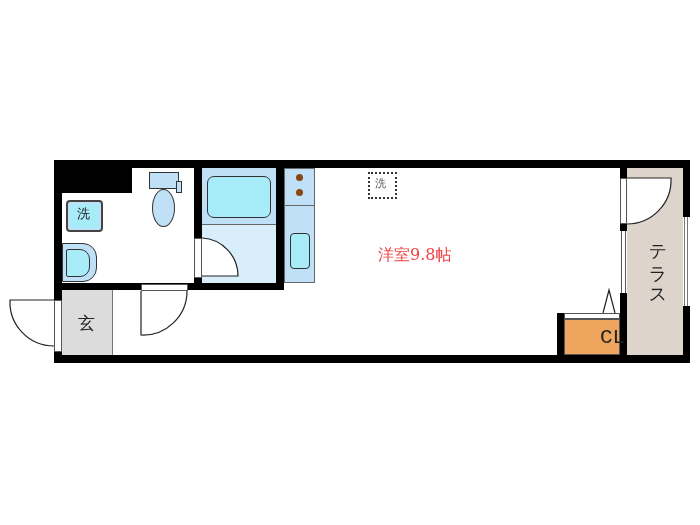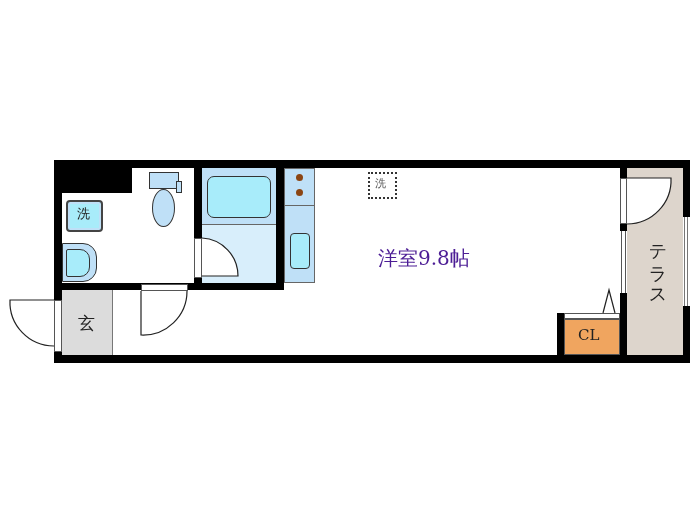--- a/index.html
+++ b/index.html
@@ -47,21 +47,21 @@
 
   <div class="abs" style="left:284px;top:168px;width:31px;height:115px;background:#bfe0f7;border:1px solid #666;"></div>
   <div class="abs" style="left:284px;top:205px;width:31px;height:1px;background:#666;"></div>
   <div class="abs" style="left:296px;top:174px;width:7px;height:7px;border-radius:50%;background:#8b4513;"></div>
   <div class="abs" style="left:296px;top:189px;width:7px;height:7px;border-radius:50%;background:#8b4513;"></div>
   <div class="abs" style="left:290px;top:233px;width:20px;height:36px;background:#a8ecfa;border:1.5px solid #333;border-radius:4px;"></div>
 
   <div class="abs" style="left:368px;top:172px;width:29px;height:27px;border:2px dotted #333;"></div>
   <span class="txt" style="left:375px;top:176px;font-size:11px;color:#555;">洗</span>
 
-  <span class="txt" style="left:378px;top:245px;font-size:20px;color:#4c1d95;">洋室9.8帖</span>
+  <span class="txt" style="left:378px;top:245px;font-size:16px;color:#ef4444;">洋室9.8帖</span>
 
   <div class="abs" style="left:62px;top:290px;width:51px;height:65px;background:#dcdcdc;border-right:1px solid #777;"></div>
   <span class="txt" style="left:78px;top:312px;font-size:17px;">玄</span>
   <div class="abs" style="left:54px;top:300px;width:8px;height:52px;background:#fff;border:1px solid #555;"></div>
   <svg style="left:10px;top:300px;" width="46" height="48">
     <path d="M44 0 L0 0 A44 44 0 0 0 44 46" fill="#fff" stroke="#222" stroke-width="1.2"></path>
   </svg>
 
   <div class="abs" style="left:141px;top:284px;width:47px;height:7px;background:#fff;border:1px solid #555;"></div>
   <svg style="left:141px;top:291px;" width="48" height="46">
@@ -79,18 +79,18 @@
     <path d="M0 46 A44 44 0 0 0 44 0 L0 0" fill="#fff" stroke="#222" stroke-width="1.2"></path>
   </svg>
   <div class="abs wall" style="left:683px;top:160px;width:7px;height:57px;"></div>
   <div class="abs wall" style="left:683px;top:306px;width:7px;height:57px;"></div>
   <div class="abs" style="left:684px;top:217px;width:4px;height:89px;border-left:1px solid #777;border-right:1px solid #777;background:#fff;"></div>
   <span class="txt" style="left:646px;top:232px;font-size:18px;writing-mode:vertical-rl;letter-spacing:2px;">テラス</span>
 
   <div class="abs wall" style="left:557px;top:313px;width:7px;height:42px;"></div>
   <div class="abs" style="left:564px;top:313px;width:56px;height:6px;background:#fff;border:1px solid #555;"></div>
   <div class="abs" style="left:564px;top:319px;width:56px;height:36px;background:#f0a55f;border:1px solid #555;"></div>
-  <span class="txt" style="left:578px;top:326px;font-size:15px;">CL</span>
+  <span class="txt" style="left:600px;top:326px;font-size:21px;font-family:Liberation Mono, monospace;">CL</span>
   <svg style="left:602px;top:289px;" width="14" height="24">
     <path d="M1 24 L7 1 L13 24" fill="#fff" stroke="#222" stroke-width="1.2"></path>
   </svg>
 
 </div>
 
 </body></html>

